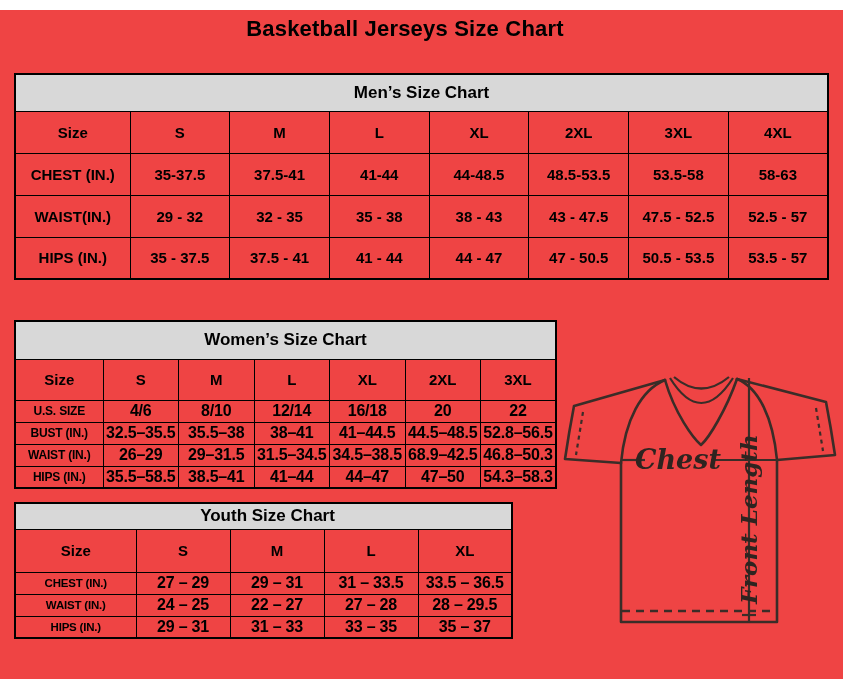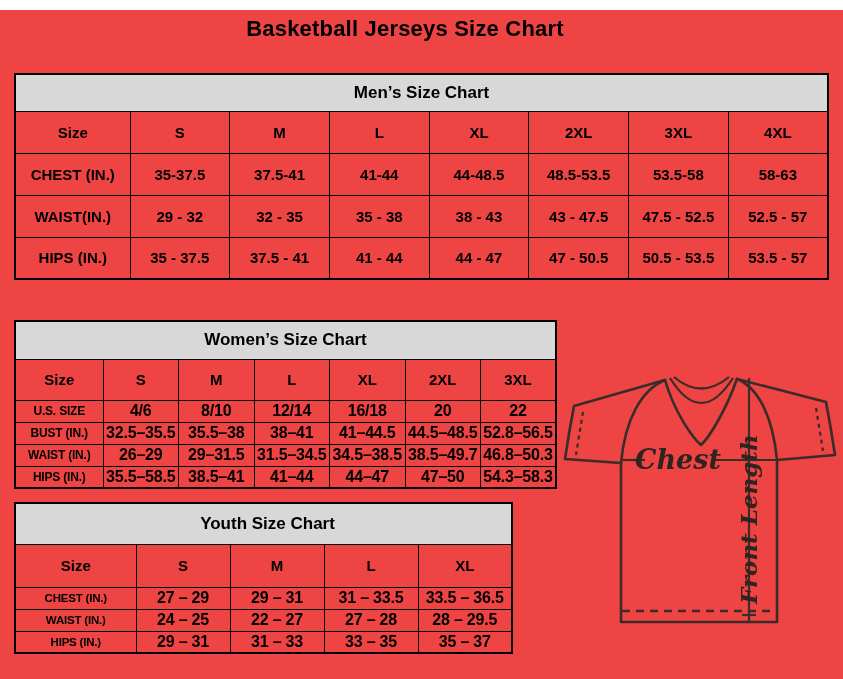--- a/index.html
+++ b/index.html
@@ -24,21 +24,21 @@
 
   .men   td.tbl-title   { height:37px; }
   .men   tr.cols-row td { height:42px; font-size:15px; }
   .men   tr.data-row td { height:42px; font-size:15px; }
 
   .women td.tbl-title   { height:38px; }
   .women tr.cols-row td { height:41px; font-size:15px; }
   .women tr.data-row td { height:22px; font-size:16px; letter-spacing:-0.2px; }
   .women tr.data-row td.label-col { font-size:12px; }
 
-  .youth td.tbl-title   { height:41px;padding-left:8px; }
+  .youth td.tbl-title   { height:26px;padding-left:8px; }
   .youth tr.cols-row td { height:43px; font-size:15px; }
   .youth tr.data-row td { height:22px; font-size:16px; letter-spacing:-0.2px; }
   .youth tr.data-row td.label-col { font-size:11.5px; }
 
   
   .jersey { position:absolute; left:559px; top:362px; width:282px; height:262px; }
   .jersey svg { width:100%; height:100%; display:block; }
   .j-line { fill:none; stroke:var(--jersey-outline,#3a2d28); stroke-width:2.6;
             stroke-linecap:round; stroke-linejoin:round; }
   .j-thin { fill:none; stroke:var(--jersey-outline,#3a2d28); stroke-width:2.2;
@@ -165,21 +165,21 @@
             <td>41–44.5</td>
             <td>44.5–48.5</td>
             <td>52.8–56.5</td>
           </tr>
           <tr class="data-row">
             <td class="label-col">WAIST (IN.)</td>
             <td>26–29</td>
             <td>29–31.5</td>
             <td>31.5–34.5</td>
             <td>34.5–38.5</td>
-            <td>38.5–49.7</td>
+            <td>68.9–42.5</td>
             <td>46.8–50.3</td>
           </tr>
           <tr class="data-row">
             <td class="label-col">HIPS (IN.)</td>
             <td>35.5–58.5</td>
             <td>38.5–41</td>
             <td>41–44</td>
             <td>44–47</td>
             <td>47–50</td>
             <td>54.3–58.3</td>

